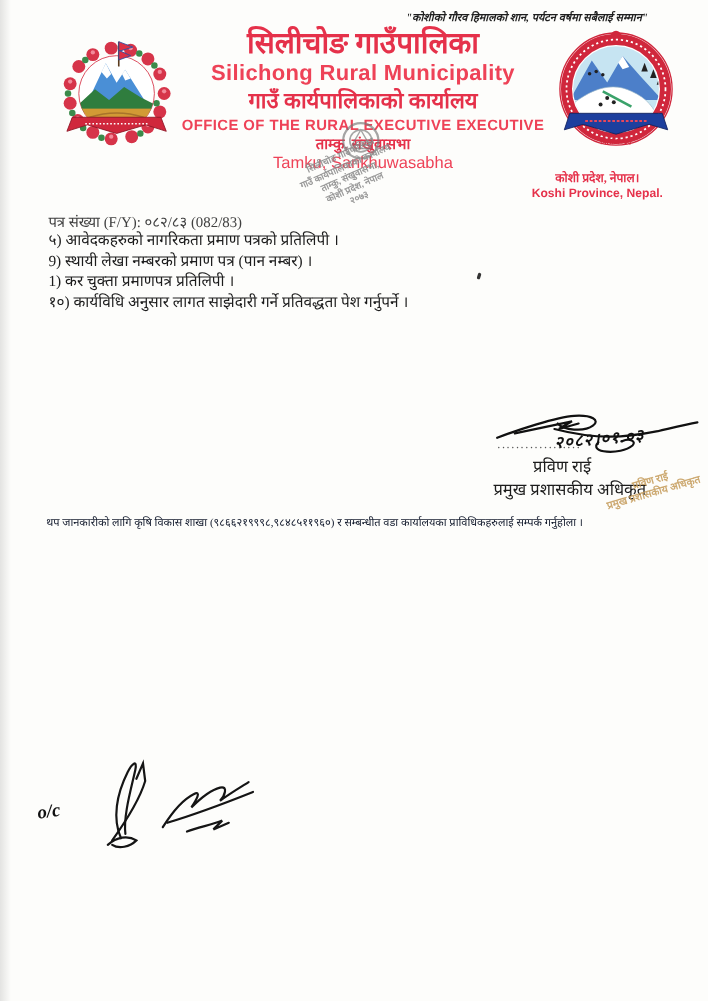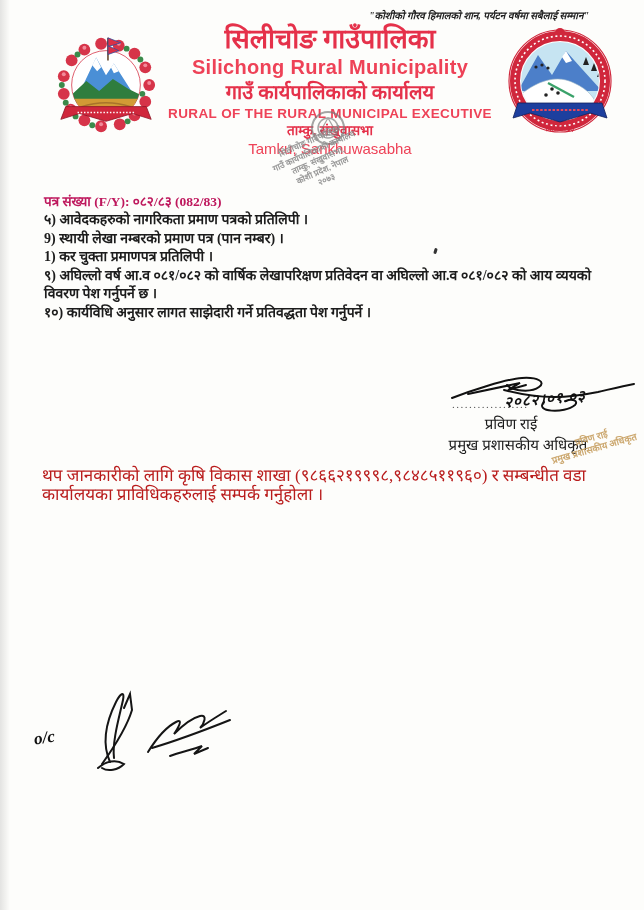--- a/index.html
+++ b/index.html
@@ -35,40 +35,40 @@
   }
   .province .np{font-size:11px;line-height:14px;}
   .province .en{font-family:"Liberation Sans",sans-serif;font-size:11px;line-height:15px;}
   .office-stamp-emblem{position:absolute;left:308px;top:108px;opacity:.65;}
   .office-stamp{
     position:absolute;left:244px;top:134px;width:148px;text-align:center;
     transform:rotate(-24deg);transform-origin:50% 50%;
     color:#8f8f8f;font-size:8.5px;line-height:10.5px;font-weight:bold;opacity:.9;
   }
   .refline{
-    position:absolute;left:44px;top:192px;color:#be185d;font-weight:bold;
+    position:absolute;left:44px;top:192px;color:#404040;font-weight:normal;
     font-size:13.5px;
   }
-  .body-list{position:absolute;left:44px;top:211px;width:566px;font-size:14px;color:#1c1c1c;font-weight:bold;}
+  .body-list{position:absolute;left:44px;top:211px;width:566px;font-size:14px;color:#1c1c1c;}
   .body-list .item{line-height:18.5px;}
   .ink-speck{position:absolute;left:434px;top:248px;width:3px;height:6px;background:#333;border-radius:2px;transform:rotate(18deg);}
   .sig-svg{position:absolute;left:448px;top:372px;}
   .sig-date{
     position:absolute;left:504px;top:388px;font-size:15px;font-weight:bold;
     font-style:italic;transform:rotate(-5deg);color:#111;letter-spacing:1px;
   }
   .sig-dots{position:absolute;left:452px;top:398px;font-size:11px;letter-spacing:1.5px;color:#555;}
   .sig-name{position:absolute;left:446px;top:413px;width:130px;text-align:center;font-size:15px;color:#1c1c1c;}
   .sig-title{position:absolute;left:428px;top:434px;width:180px;text-align:center;font-size:15px;color:#1c1c1c;}
   .officer-stamp{
     position:absolute;left:528px;top:433px;width:130px;text-align:center;
     transform:rotate(-16deg);color:#c49a58;font-size:9.5px;line-height:11px;
     font-weight:bold;opacity:.85;
   }
-  .contact{position:absolute;left:42px;top:466px;width:594px;font-size:17px;line-height:19px;color:#b91c1c;}
+  .contact{position:absolute;left:42px;top:466px;width:594px;font-size:10px;line-height:19px;color:#0f172a;}
   .oc-mark{position:absolute;left:34px;top:728px;font-size:17px;font-style:italic;font-weight:bold;transform:rotate(-8deg);color:#111;}
   .scribbles{position:absolute;left:72px;top:682px;}
 </style>
 </head>
 <body>
 
 <div class="page">
 
   <div class="quote">"कोशीको गौरव हिमालको शान, पर्यटन वर्षमा सबैलाई सम्मान"</div>
 
@@ -175,25 +175,29 @@
         <line x1="30" y1="85" x2="86" y2="85" stroke="#e8475a" stroke-width="2" stroke-dasharray="2.5,1.6"></line>
       </g>
       <text x="58" y="106" text-anchor="middle" font-size="7" fill="#d0273c" font-weight="bold">वि.सं.२०७३</text>
     </svg>
   </div>
 
   <div class="hdr">
     <div class="np-title">सिलीचोङ गाउँपालिका</div>
     <div class="en-title">Silichong Rural Municipality</div>
     <div class="np-office">गाउँ कार्यपालिकाको कार्यालय</div>
-    <div class="en-office">RURAL OF THE RURAL MUNICIPAL EXECUTIVE</div>
+    <div class="en-office">OFFICE OF THE RURAL EXECUTIVE EXECUTIVE</div>
     <div class="np-addr">ताम्कु, संखुवासभा</div>
     <div class="en-addr">Tamku, Sankhuwasabha</div>
   </div>
 
+  <div class="province">
+    <div class="np">कोशी प्रदेश, नेपाल।</div>
+    <div class="en">Koshi  Province, Nepal.</div>
+  </div>
 
   <div class="office-stamp-emblem">
     <svg width="40" height="40" viewBox="0 0 40 40">
       <circle cx="20" cy="20" r="16" fill="none" stroke="#777" stroke-width="2"></circle>
       <circle cx="20" cy="20" r="10" fill="none" stroke="#777" stroke-width="1.5"></circle>
       <path d="M12,24 L20,10 L28,24 Z" fill="none" stroke="#777" stroke-width="1.2"></path>
       <line x1="10" y1="27" x2="30" y2="27" stroke="#777" stroke-width="1.5"></line>
     </svg>
   </div>
   <div class="office-stamp">
@@ -203,21 +207,20 @@
     <div>कोशी प्रदेश, नेपाल</div>
     <div>२०७३</div>
   </div>
 
   <div class="refline">पत्र संख्या (F/Y): ०८२/८३ (082/83)</div>
 
   <div class="body-list">
     <div class="item">५) आवेदकहरुको नागरिकता प्रमाण पत्रको प्रतिलिपी ।</div>
     <div class="item">9) स्थायी लेखा नम्बरको प्रमाण पत्र (पान नम्बर) ।</div>
     <div class="item">1) कर चुक्ता प्रमाणपत्र प्रतिलिपी ।</div>
-    <div class="item">९) अघिल्लो वर्ष आ.व ०८१/०८२ को वार्षिक लेखापरिक्षण प्रतिवेदन वा अघिल्लो आ.व ०८१/०८२ को आय व्ययको विवरण पेश गर्नुपर्ने छ ।</div>
     <div class="item">१०) कार्यविधि अनुसार लागत साझेदारी गर्ने प्रतिवद्धता पेश गर्नुपर्ने ।</div>
   </div>
 
   <div class="ink-speck"></div>
 
   <div class="sig-svg">
     <svg width="190" height="50" viewBox="0 0 190 50">
       <g fill="none" stroke="#111" stroke-width="2" stroke-linecap="round">
         <path d="M4,26 C22,19 58,7 74,6 C90,5 98,10 91,15 C83,21 64,19 59,13"></path>
         <path d="M20,22 L72,11 L60,18 L78,13"></path>

